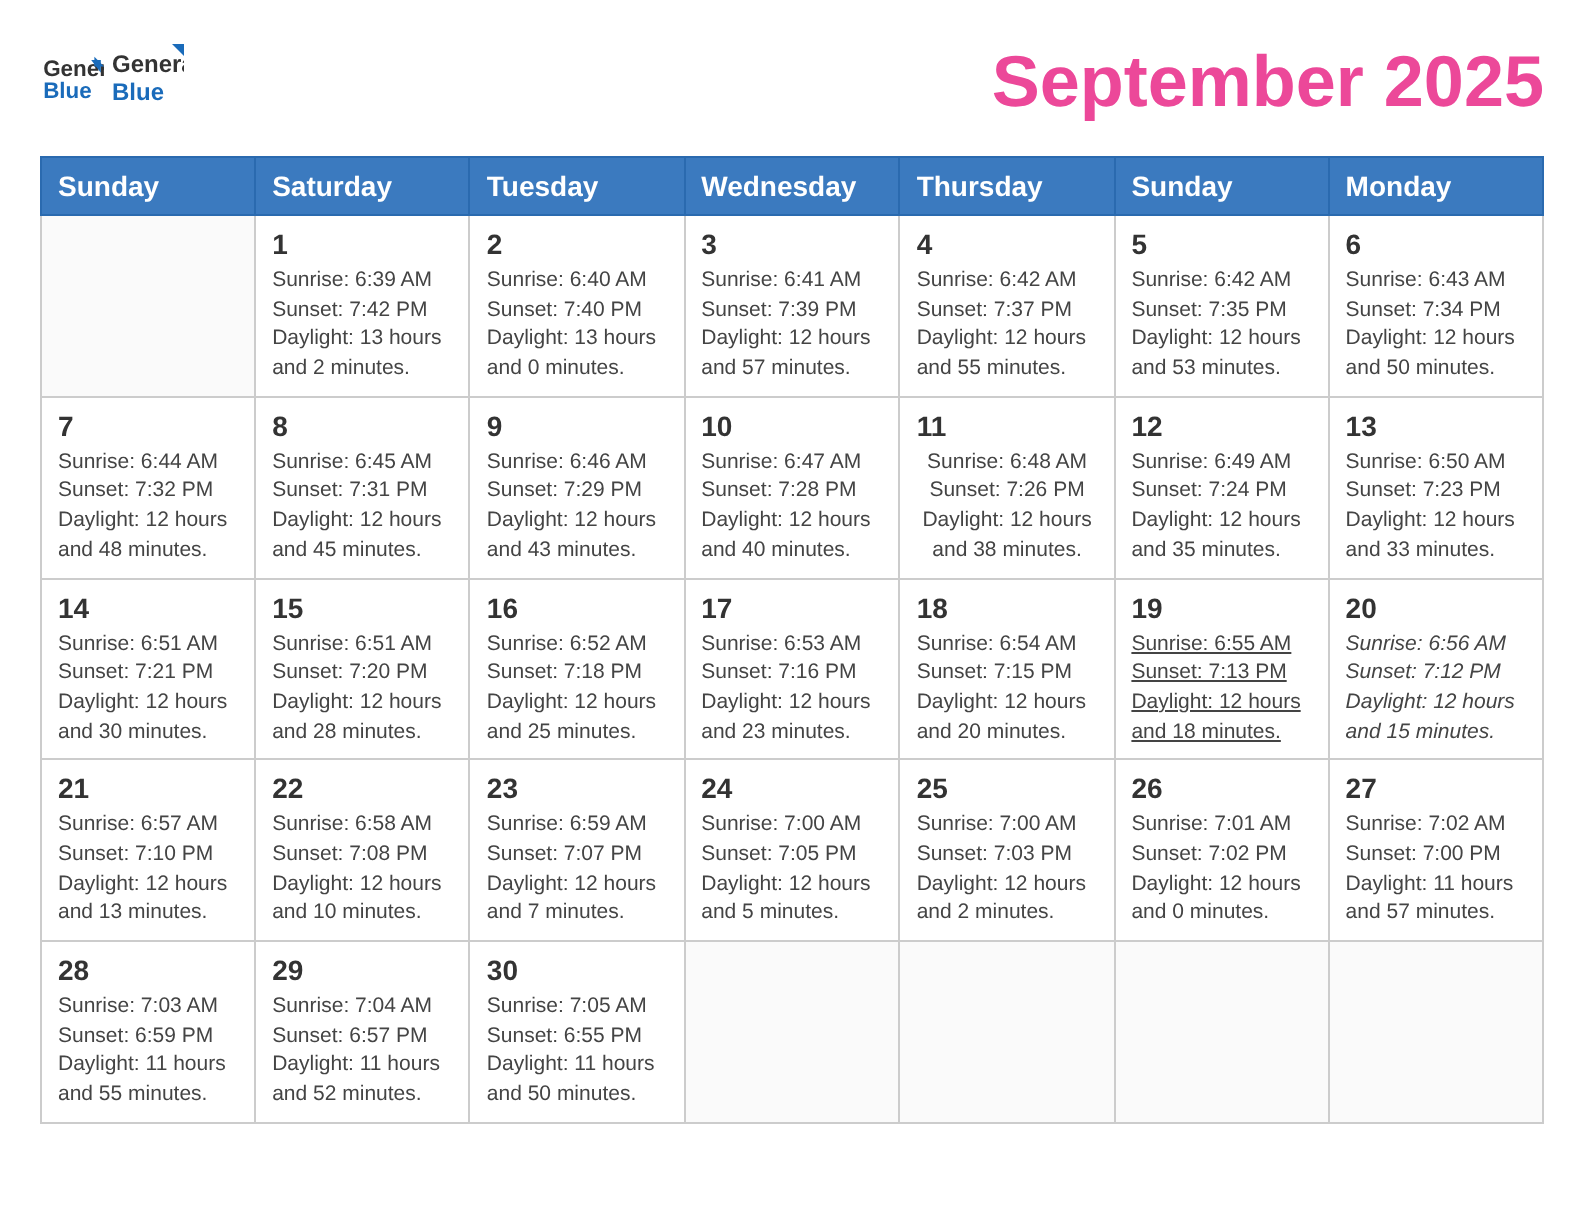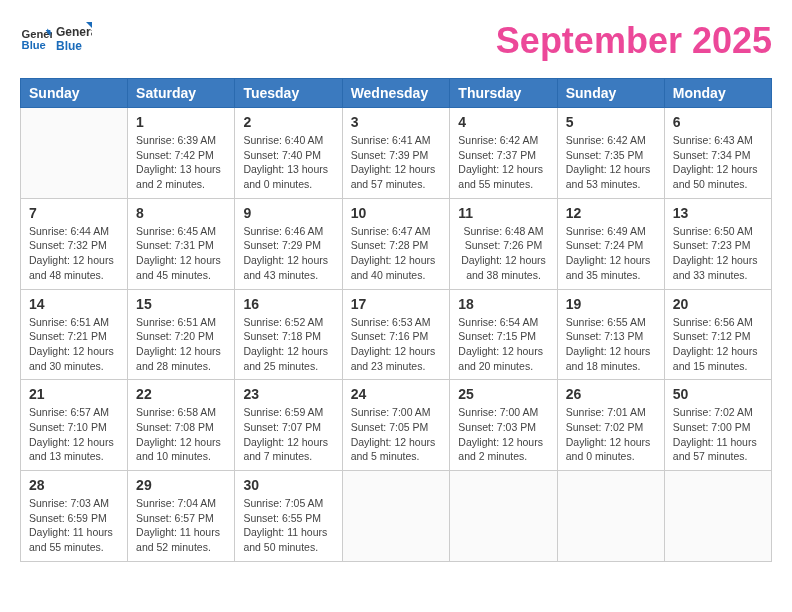--- a/index.html
+++ b/index.html
@@ -242,28 +242,28 @@
         </td>
         <td>
           <div class="day-number">18</div>
           <div class="day-info" style="white-space: pre-line;">Sunrise: 6:54 AM
 Sunset: 7:15 PM
 Daylight: 12 hours
 and 20 minutes.</div>
         </td>
         <td>
           <div class="day-number">19</div>
-          <div class="day-info" style="white-space: pre-line;">Sunrise: 6:55 AM
+          <div class="day-info" style="white-space: pre-line; text-decoration: underline;">Sunrise: 6:55 AM
 Sunset: 7:13 PM
 Daylight: 12 hours
 and 18 minutes.</div>
         </td>
         <td>
           <div class="day-number">20</div>
-          <div class="day-info" style="white-space: pre-line;">Sunrise: 6:56 AM
+          <div class="day-info" style="white-space: pre-line; font-style: italic;">Sunrise: 6:56 AM
 Sunset: 7:12 PM
 Daylight: 12 hours
 and 15 minutes.</div>
         </td>
       </tr>
       <tr>
         <td>
           <div class="day-number">21</div>
           <div class="day-info" style="white-space: pre-line;">Sunrise: 6:57 AM
 Sunset: 7:10 PM
@@ -299,21 +299,21 @@
 and 2 minutes.</div>
         </td>
         <td>
           <div class="day-number">26</div>
           <div class="day-info" style="white-space: pre-line;">Sunrise: 7:01 AM
 Sunset: 7:02 PM
 Daylight: 12 hours
 and 0 minutes.</div>
         </td>
         <td>
-          <div class="day-number">50</div>
+          <div class="day-number">27</div>
           <div class="day-info" style="white-space: pre-line;">Sunrise: 7:02 AM
 Sunset: 7:00 PM
 Daylight: 11 hours
 and 57 minutes.</div>
         </td>
       </tr>
       <tr>
         <td>
           <div class="day-number">28</div>
           <div class="day-info" style="white-space: pre-line;">Sunrise: 7:03 AM

